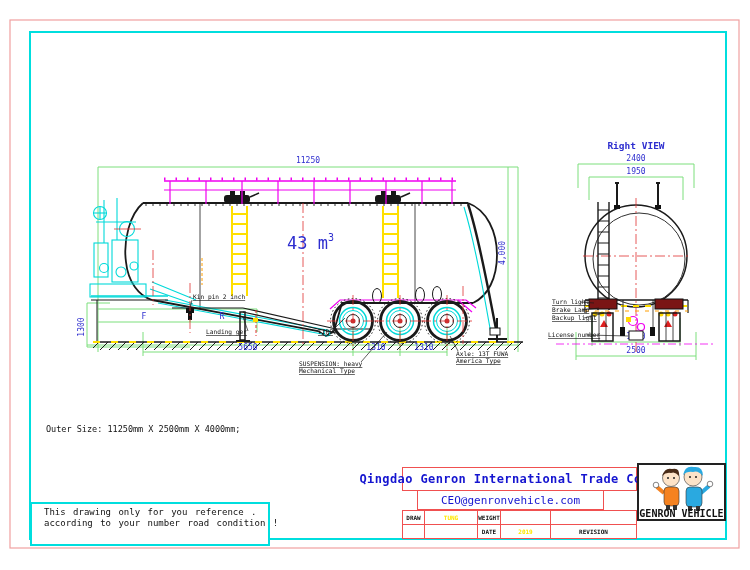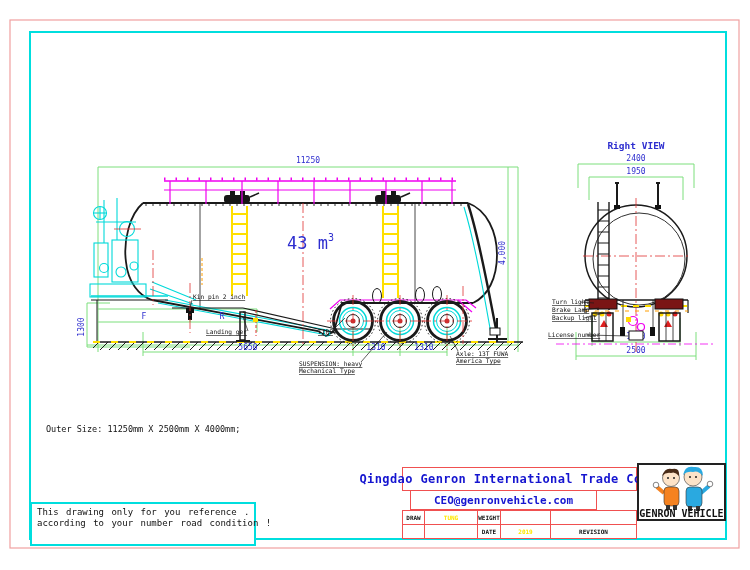--- a/index.html
+++ b/index.html
@@ -15,27 +15,27 @@
   .rd{stroke:#e03030;fill:none}
   .cl{stroke:#e03030;stroke-width:.8;fill:none;stroke-dasharray:10 3 2 3}
   text{font-family:"DejaVu Sans Mono", monospace;}
   .dim{fill:#2e2ecf;font-size:8px;text-anchor:middle}
   .lbl{fill:#111;font-size:6.2px;text-decoration:underline}
   .vol{fill:#2e2ecf;font-size:17px}
   .rvtitle{fill:#2e2ecf;font-size:9.5px;font-weight:bold;text-anchor:middle}
   
   .outer-size{position:absolute;left:46px;top:424px;font-size:8.5px;color:#111;white-space:nowrap;text-align:center;}
   .notebox{position:absolute;left:30px;top:502px;width:212px;height:34px;border:2px solid #00dede;
-           background:#fff;padding:3px 5px;font-size:9px;color:#111;line-height:11px;word-spacing:2px;white-space:nowrap;}
+           background:#fff;padding:3px 12px;font-size:9px;color:#111;line-height:11px;word-spacing:2px;white-space:nowrap;}
   .tblock{position:absolute;left:402px;top:463px;width:324px;height:76px;font-family:"DejaVu Sans Mono",monospace;}
   .tb-box{position:absolute;box-sizing:border-box;border:1px solid #f05050;background:#fff;}
   .tb-company{left:0;top:4px;width:235px;height:24px;display:flex;align-items:center;justify-content:center;
               color:#1515d0;font-size:12px;font-weight:bold;letter-spacing:.4px;white-space:nowrap;}
-  .tb-email{left:8px;top:27px;width:187px;height:20px;display:flex;align-items:center;justify-content:center;
-            color:#1515d0;font-size:11px;font-weight:bold;}
+  .tb-email{left:15px;top:27px;width:187px;height:20px;display:flex;align-items:center;justify-content:center;
+            color:#1515d0;font-size:11px;font-weight:normal;}
   .cell{position:absolute;box-sizing:border-box;border:1px solid #f05050;background:#fff;display:flex;
         align-items:center;justify-content:center;font-size:6px;color:#111;font-weight:bold;white-space:nowrap;overflow:hidden;}
   .yellowtxt{color:#ffe800;}
   .logobox{position:absolute;left:235px;top:0;width:89px;height:58px;box-sizing:border-box;
            border:2px solid #222;background:#fff;text-decoration:underline;}
 </style>
 </head>
 <body>
 
 <div id="page">

